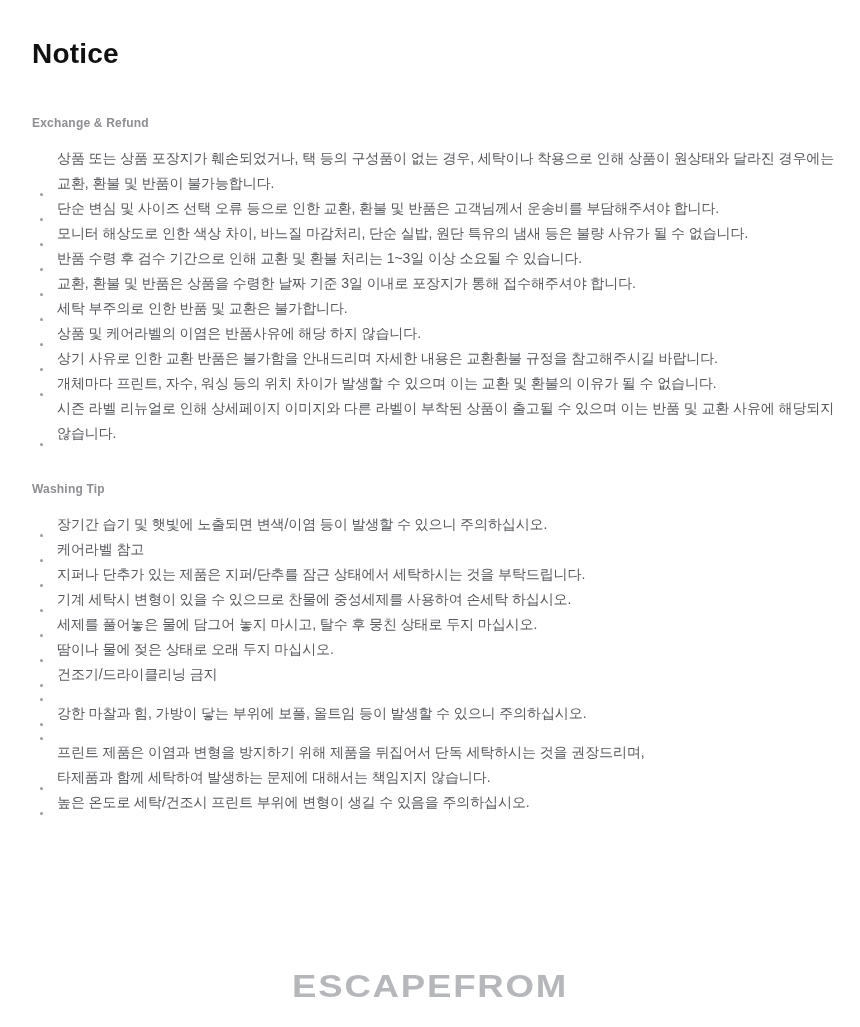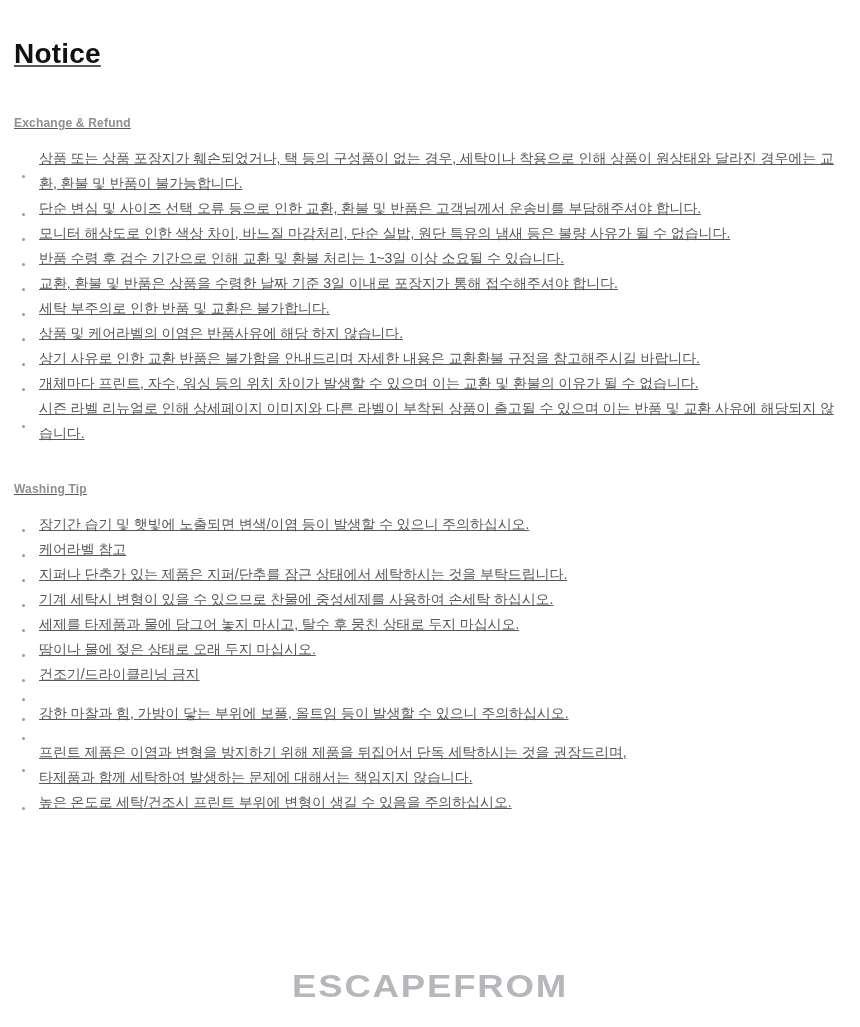--- a/index.html
+++ b/index.html
@@ -13,22 +13,21 @@
   *{margin:0;padding:0;box-sizing:border-box;}
   html,body{background:var(--c-bg);}
   body{
     width:860px;
     min-height:1027px;
     font-family:"Liberation Sans","DejaVu Sans",sans-serif;
     color:var(--c-body);
     position:relative;
   }
   .page{
-    padding:38px 14px 0 14px;
-    text-decoration:underline;
+    padding:38px 14px 0 32px;
   }
   h1.page-title{
     font-size:28px;
     font-weight:700;
     color:var(--c-title);
     letter-spacing:0.2px;
     margin-bottom:46px;
   }
   section{margin-bottom:36px;}
   h2.section-heading{
@@ -36,21 +35,21 @@
     font-weight:600;
     color:var(--c-heading);
     letter-spacing:0.2px;
     margin-bottom:16px;
   }
   ul.bullet-list{
     list-style:none;
   }
   ul.bullet-list li{
     display:flex;
-    align-items:center;
+    align-items:flex-end;
     line-height:25px;
     font-size:14px;
     color:var(--c-body);
   }
   ul.bullet-list .dot{
     flex:none;
     width:3px;
     height:3px;
     border-radius:50%;
     background:var(--c-bullet);
@@ -142,21 +141,21 @@
         <li>
           <span class="dot"></span>
           <span class="txt">지퍼나 단추가 있는 제품은 지퍼/단추를 잠근 상태에서 세탁하시는 것을 부탁드립니다.</span>
         </li>
         <li>
           <span class="dot"></span>
           <span class="txt">기계 세탁시 변형이 있을 수 있으므로 찬물에 중성세제를 사용하여 손세탁 하십시오.</span>
         </li>
         <li>
           <span class="dot"></span>
-          <span class="txt">세제를 타제품과 물에 담그어 놓지 마시고, 탈수 후 뭉친 상태로 두지 마십시오.</span>
+          <span class="txt">세제를 풀어놓은 물에 담그어 놓지 마시고, 탈수 후 뭉친 상태로 두지 마십시오.</span>
         </li>
         <li>
           <span class="dot"></span>
           <span class="txt">땀이나 물에 젖은 상태로 오래 두지 마십시오.</span>
         </li>
         <li>
           <span class="dot"></span>
           <span class="txt">건조기/드라이클리닝 금지</span>
         </li>
         <li>

